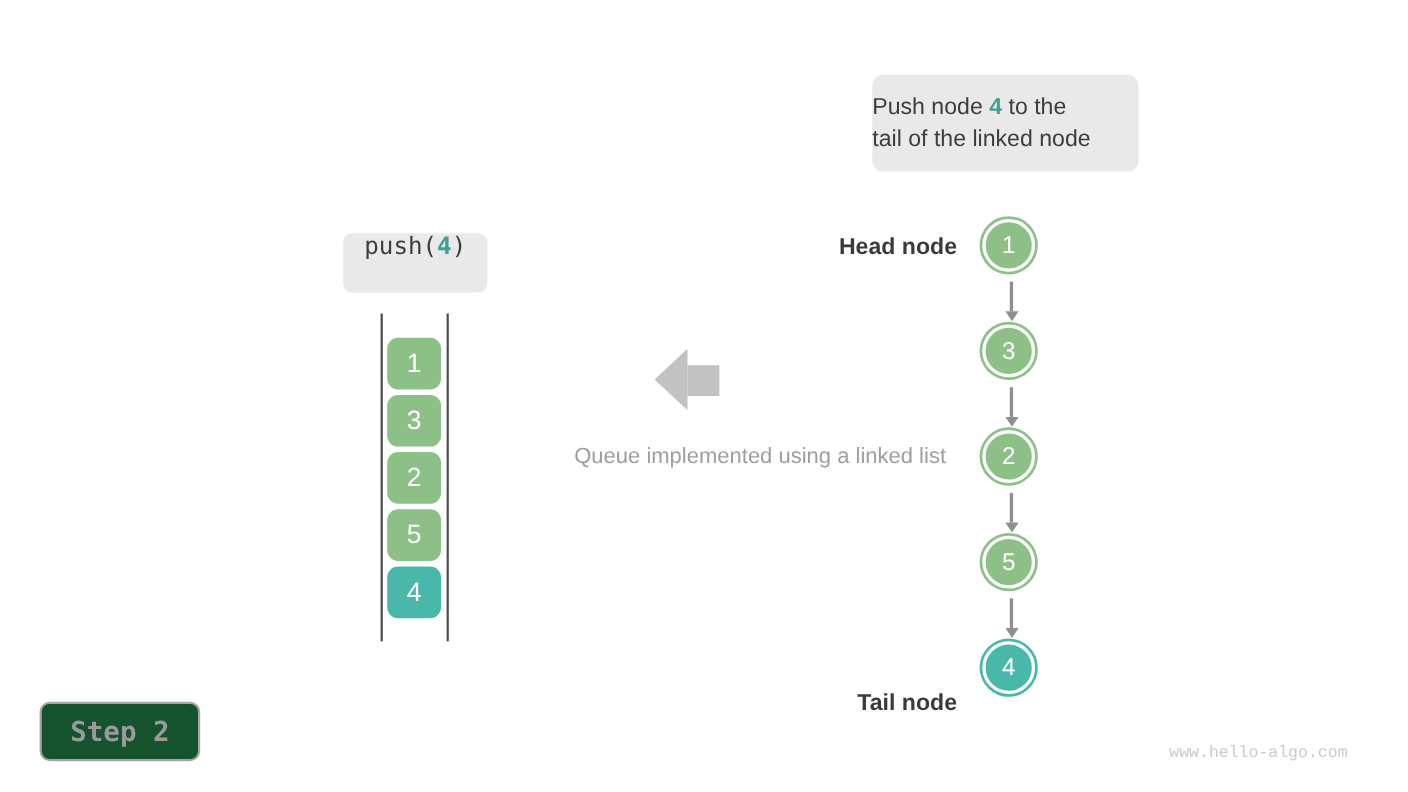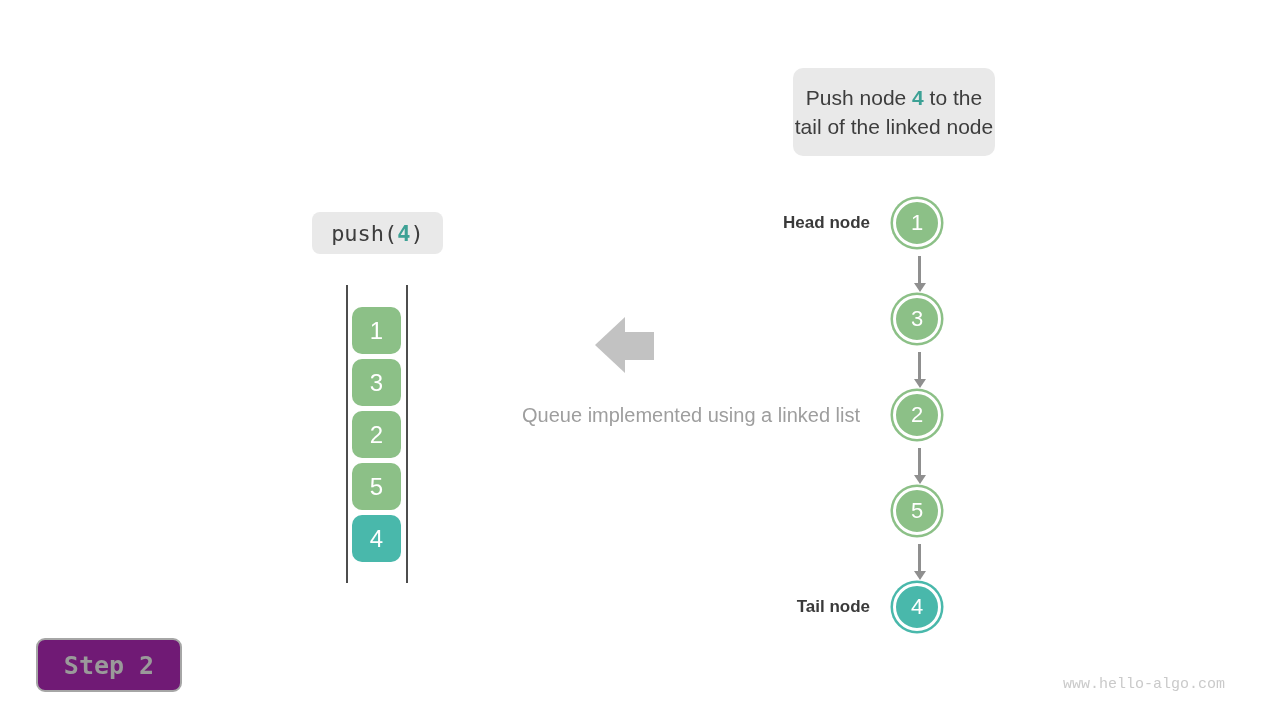--- a/index.html
+++ b/index.html
@@ -17,32 +17,32 @@
     --stack_wall: #4d4d4d;
   }
   * { margin: 0; padding: 0; box-sizing: border-box; }
   html, body { width: 1280px; height: 720px; background: #ffffff; overflow: hidden; }
   body { font-family: "Liberation Sans", sans-serif; position: relative; }
 
   .canvas { position: absolute; left: 0; top: 0; width: 1280px; height: 720px; }
 
   
   .callout {
-    position: absolute; left: 793px; top: 68px; width: 202px; height: 88px;
+    position: absolute; left: 793px; top: 68px; width: 242px; height: 88px;
     background: var(--label_bg); border-radius: 10px;
-    display: flex; flex-direction: column; align-items: center; justify-content: center;
+    display: flex; flex-direction: column; align-items: flex-start; justify-content: center;
     font-size: 21px; line-height: 29px; color: var(--dark_text); text-align: center;
   }
   .accent { color: var(--teal_text); font-weight: bold; }
 
   
   .push-label {
-    position: absolute; left: 312px; top: 212px; width: 131px; height: 42px;
+    position: absolute; left: 312px; top: 212px; width: 131px; height: 54px;
     background: var(--label_bg); border-radius: 8px;
-    display: flex; align-items: center; justify-content: center;
+    display: flex; align-items: flex-start; justify-content: center;
     font-family: "DejaVu Sans Mono", monospace; font-size: 22px; color: var(--dark_text);
   }
 
   
   .stack-walls {
     position: absolute; left: 346px; top: 285px; width: 62px; height: 298px;
     border-left: 2px solid var(--stack_wall); border-right: 2px solid var(--stack_wall);
   }
   .stack-cells {
     position: absolute; left: 352px; top: 307px; width: 49px;
@@ -85,29 +85,29 @@
 
   .link-arrow { position: absolute; left: 918px; width: 3px; background: var(--link_arrow); }
   .link-arrow::after {
     content: ""; position: absolute; left: -4.5px; bottom: -9px;
     border-left: 6px solid transparent; border-right: 6px solid transparent;
     border-top: 9px solid var(--link_arrow);
   }
 
   .node-label {
     position: absolute; left: 690px; width: 180px; text-align: right;
-    font-size: 17px; font-weight: bold; color: #3a3a3a;
+    font-size: 21px; font-weight: bold; color: #3a3a3a;
   }
   .node-label.head { top: 213px; }
-  .node-label.tail { top: 597px; text-align: right; }
+  .node-label.tail { top: 627px; text-align: right; }
 
   
   .step-box {
     position: absolute; left: 36px; top: 638px; width: 146px; height: 54px;
-    border: 2px solid var(--step_border); border-radius: 9px; background: #701a75;
+    border: 2px solid var(--step_border); border-radius: 9px; background: #14532d;
     display: flex; align-items: center; justify-content: center;
     font-family: "DejaVu Sans Mono", monospace; font-weight: bold;
     font-size: 25px; color: var(--step_text);
   }
 
   
   .watermark {
     position: absolute; left: 1063px; top: 676px;
     font-family: Liberation Mono, monospace; font-size: 15px; color: var(--watermark);
   }

